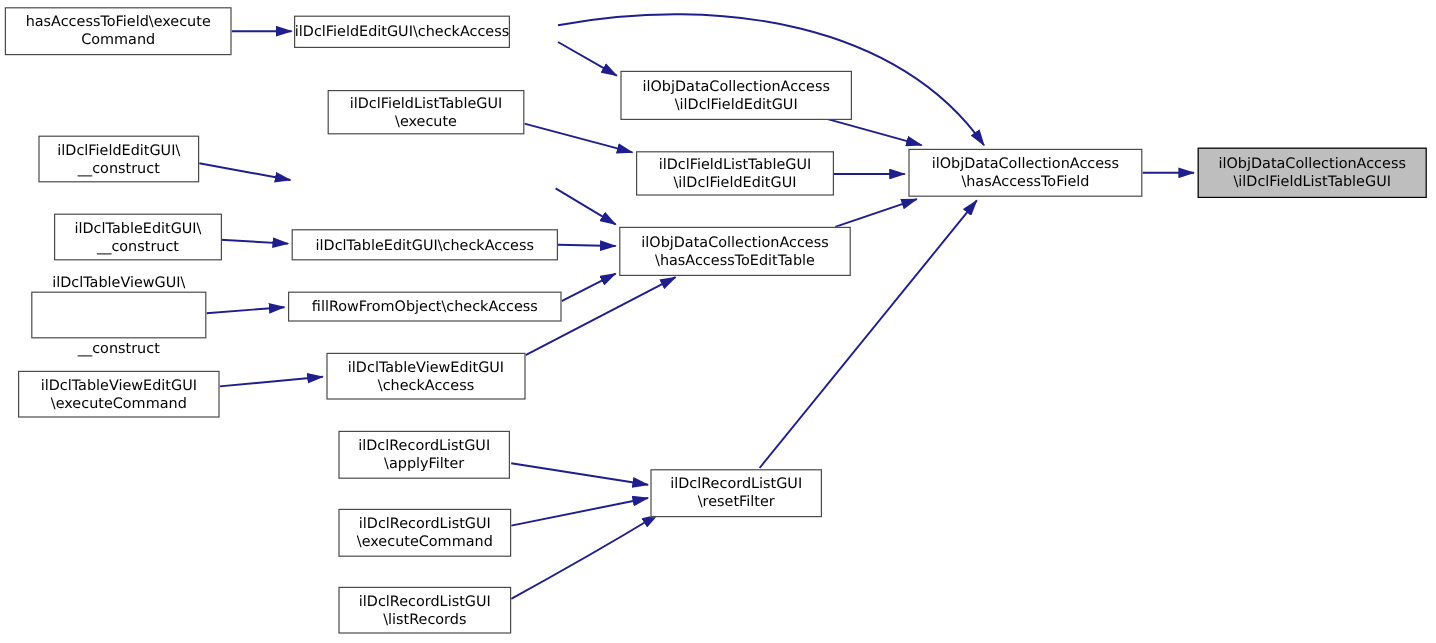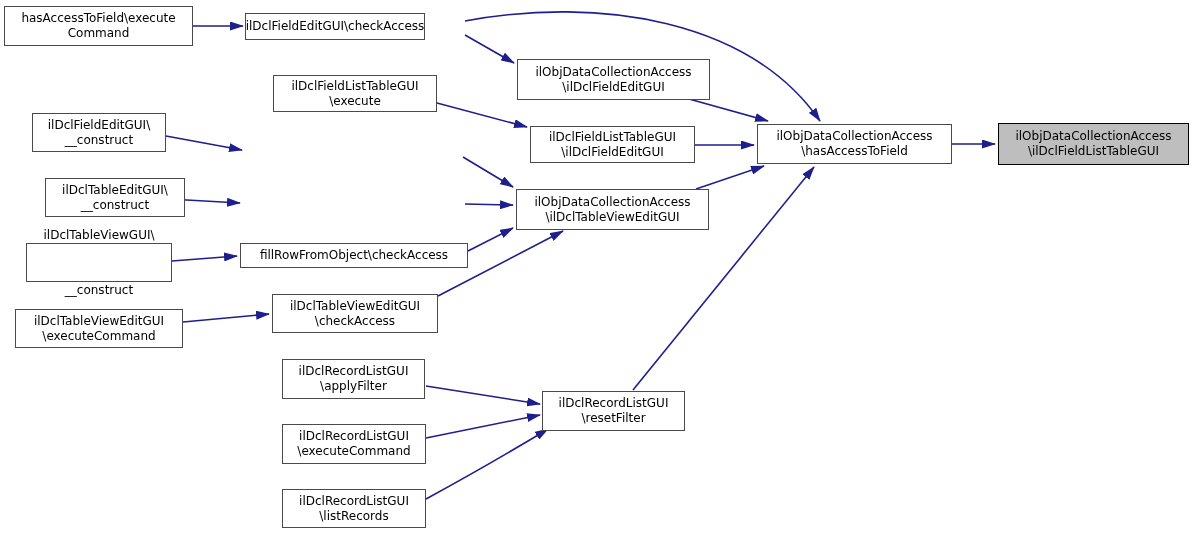--- a/index.html
+++ b/index.html
@@ -106,24 +106,27 @@
   <div class="node hl" style="left:998px;top:123px;width:191px;height:42px;">
     <span>ilObjDataCollectionAccess</span>
     <span>\ilDclFieldListTableGUI</span>
   </div>
 
   <div class="node" style="left:29px;top:178px;width:140px;height:39px;margin-left:16px;">
     <span>ilDclTableEditGUI\</span>
     <span>__construct</span>
   </div>
 
+  <div class="node" style="left:243px;top:191px;width:222px;height:26px;">
+    <span>ilDclTableEditGUI\checkAccess</span>
+  </div>
 
   <div class="node" style="left:516px;top:189px;width:193px;height:41px;">
     <span>ilObjDataCollectionAccess</span>
-    <span>\ilDclTableViewEditGUI</span>
+    <span>\hasAccessToEditTable</span>
   </div>
 
   <div class="node" style="left:26px;top:243px;width:146px;height:39px;gap:40px;">
     <span>ilDclTableViewGUI\</span>
     <span>__construct</span>
   </div>
 
   <div class="node" style="left:240px;top:243px;width:228px;height:25px;">
     <span>fillRowFromObject\checkAccess</span>
   </div>

